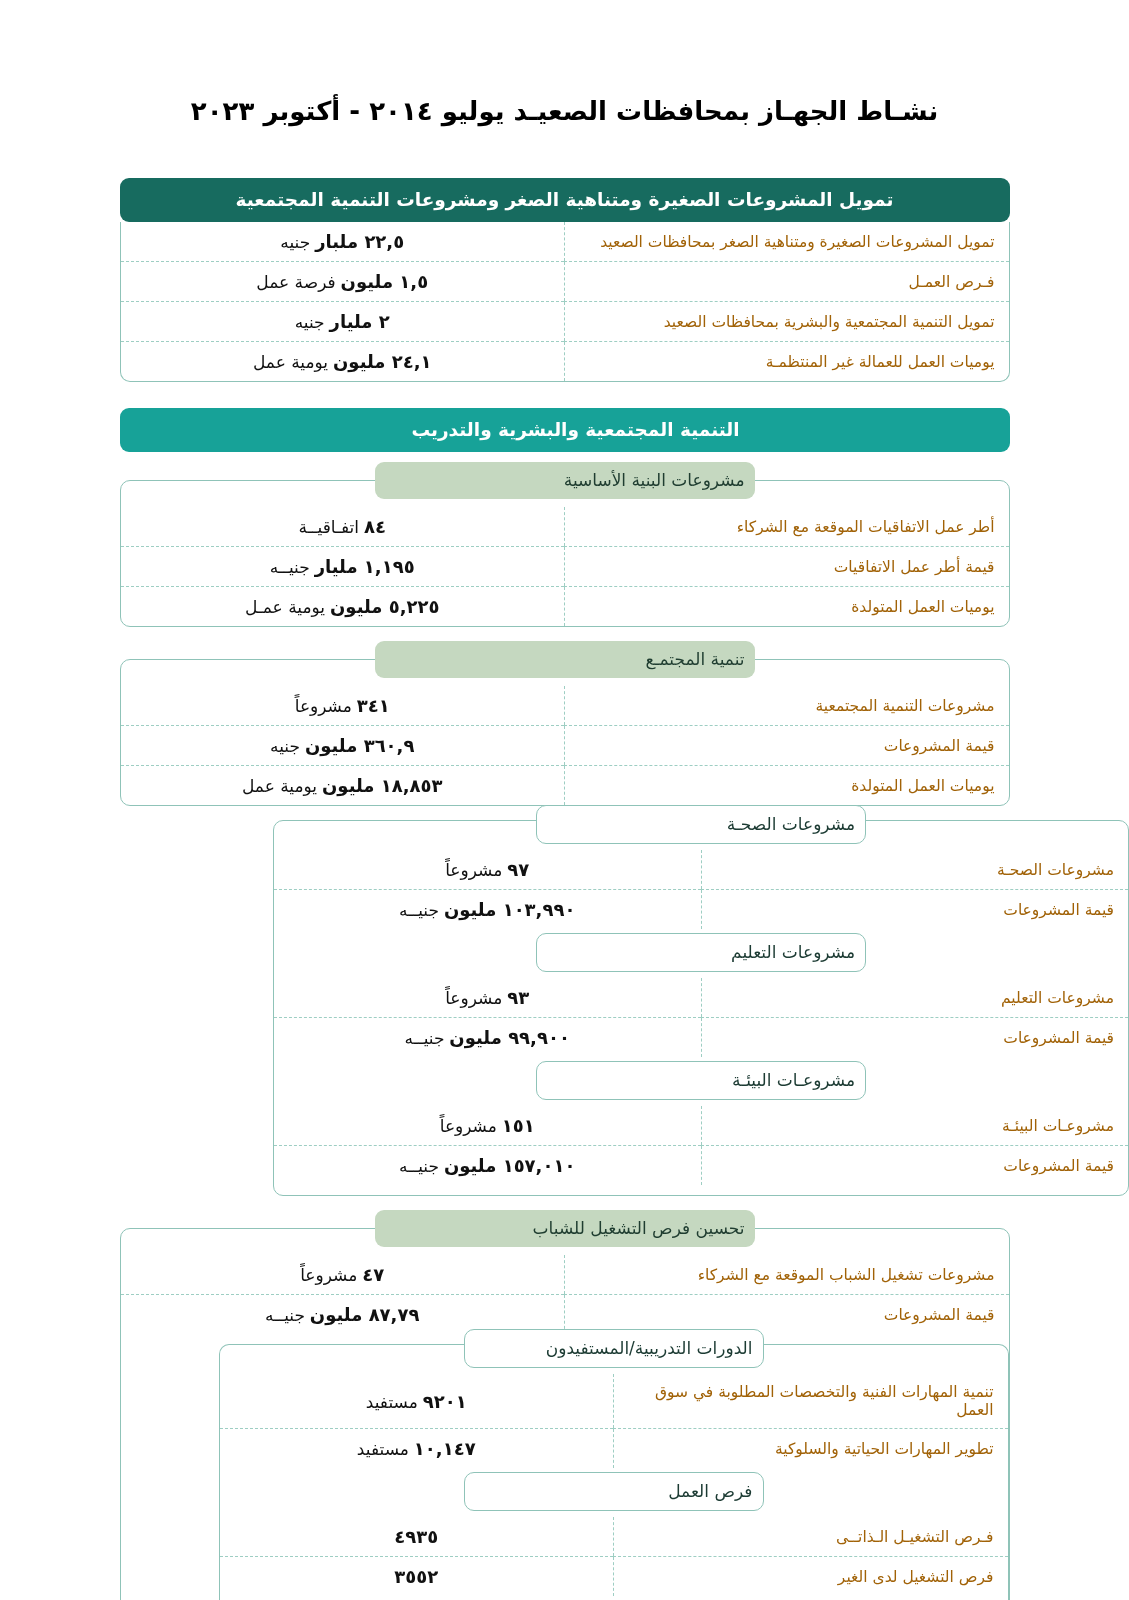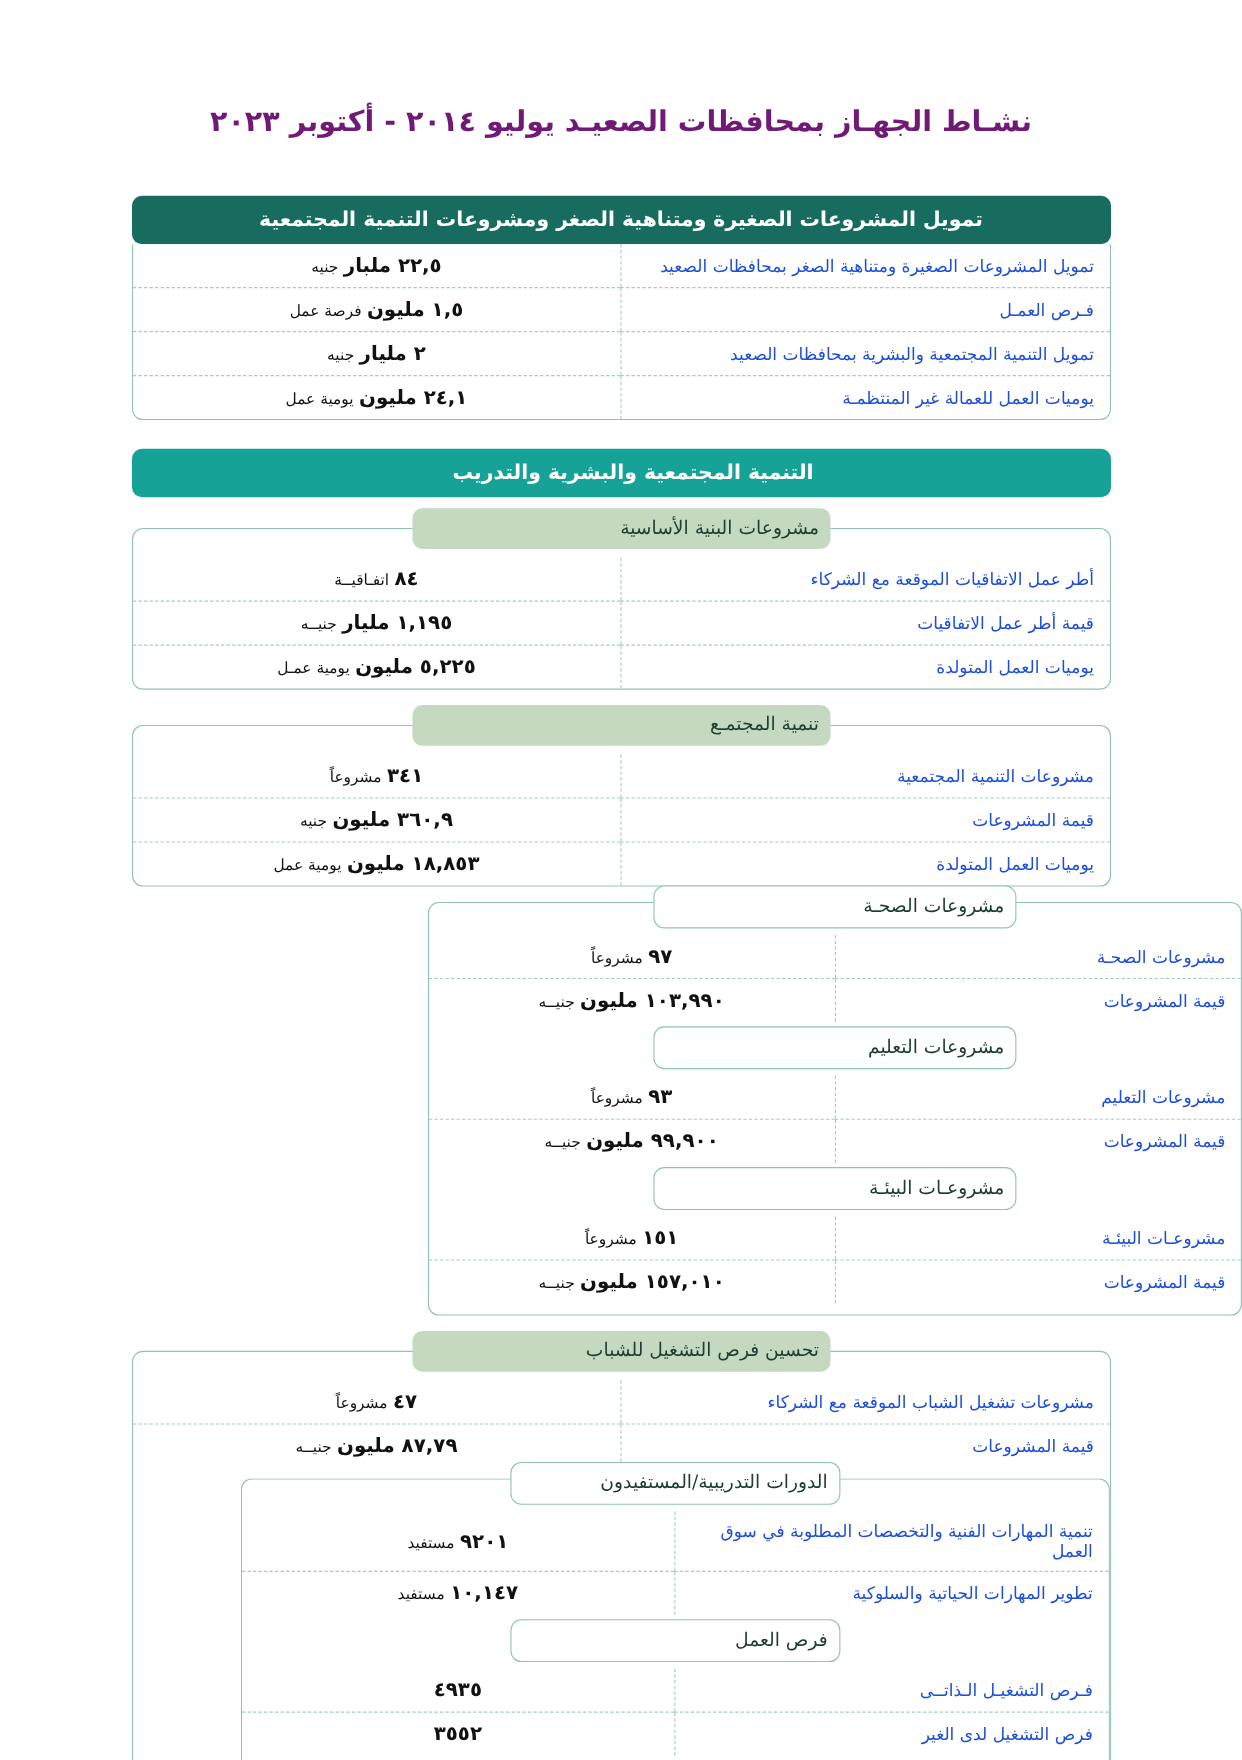--- a/index.html
+++ b/index.html
@@ -21,21 +21,21 @@
     box-sizing: border-box;
     padding: 0;
     position: relative;
   }
 
   
   .doc-title {
     text-align: center;
     font-size: 26px;
     font-weight: bold;
-    color: #701a75;
+    color: #000000;
     letter-spacing: 0px;
     margin: 96px 0 0 0;
     direction: rtl;
   }
 
   
   .block {
     margin: 0 auto;
     direction: rtl;
   }
@@ -90,35 +90,35 @@
     font-size: 15.5px;
     vertical-align: middle;
     border-bottom: 1.4px dashed #9ecec3;
   }
   table.rows tr:last-child td {
     border-bottom: none;
   }
   td.label {
     text-align: right;
     width: 50%;
-    color: #1d4ed8;
+    color: #a16207;
   }
   td.value {
     text-align: center;
     width: 50%;
     border-right: 1.4px dashed #9ecec3;
     color: #111;
   }
   td.value b {
     font-weight: bold;
     font-size: 18px;
   }
   td.value .unit {
     font-weight: normal;
-    font-size: 14px;
+    font-size: 17px;
   }
 
   
   .w-main { width: 890px; }
   .w-sub2 { width: 618px; }
 
   .center { margin-left: auto; margin-right: auto; }
 
   .stack { position: relative; }
 
@@ -213,21 +213,21 @@
         </tr>
         <tr>
           <td class="label">يوميات العمل المتولدة</td>
           <td class="value"><b>١٨,٨٥٣ مليون</b> <span class="unit">يومية عمل</span></td>
         </tr>
       </tbody>
         </table>
     </div>
   </div>
 
-  <div class="block w-sub2 stack" style="margin-top:14px; margin-right:0; margin-left:auto; width:740px;">
+  <div class="block w-sub2 stack" style="margin-top:14px; margin-right:0; margin-left:auto; width:856px;">
     <div class="card" style="padding:0 0 10px 0;">
 
       <div class="pill-holder" style="margin-top:-16px;">
         <div class="pill outline" style="width:330px;">مشروعات الصحـة</div>
       </div>
       <table class="rows" style="margin-top:6px;">
         <tbody>
             <tr>
           <td class="label">مشروعات الصحـة</td>
           <td class="value"><b>٩٧</b> <span class="unit">مشروعاً</span></td>

